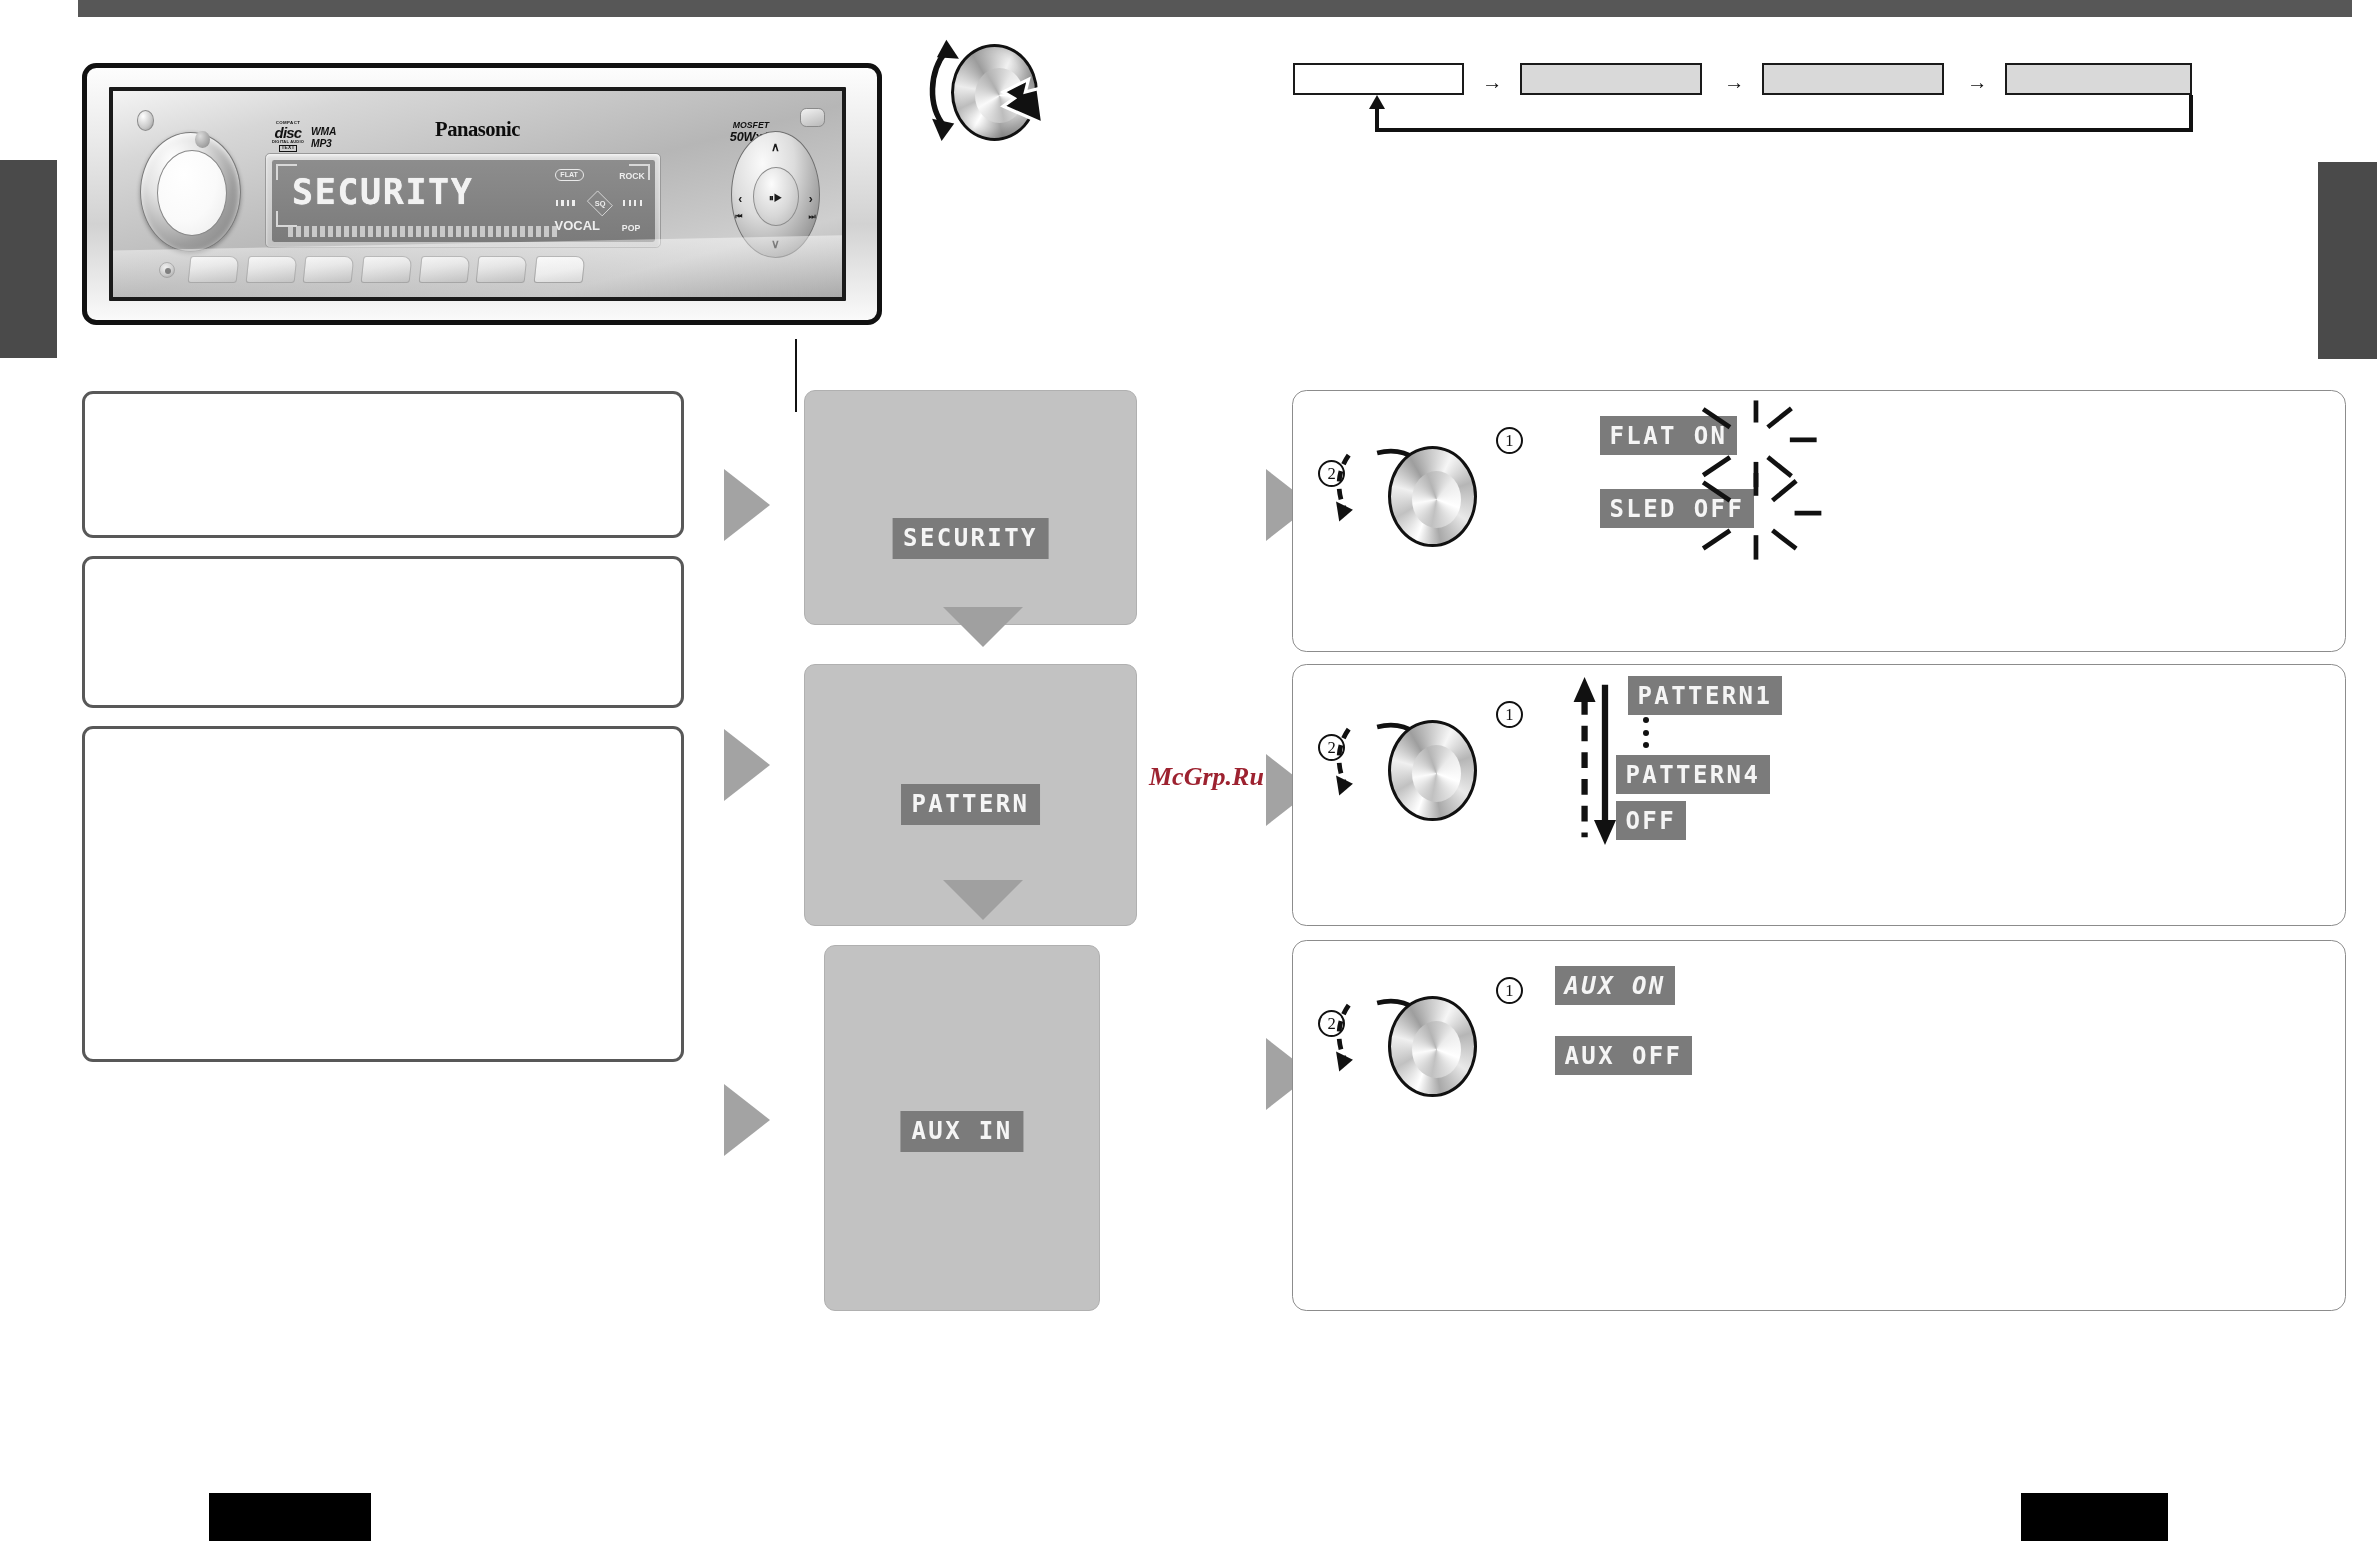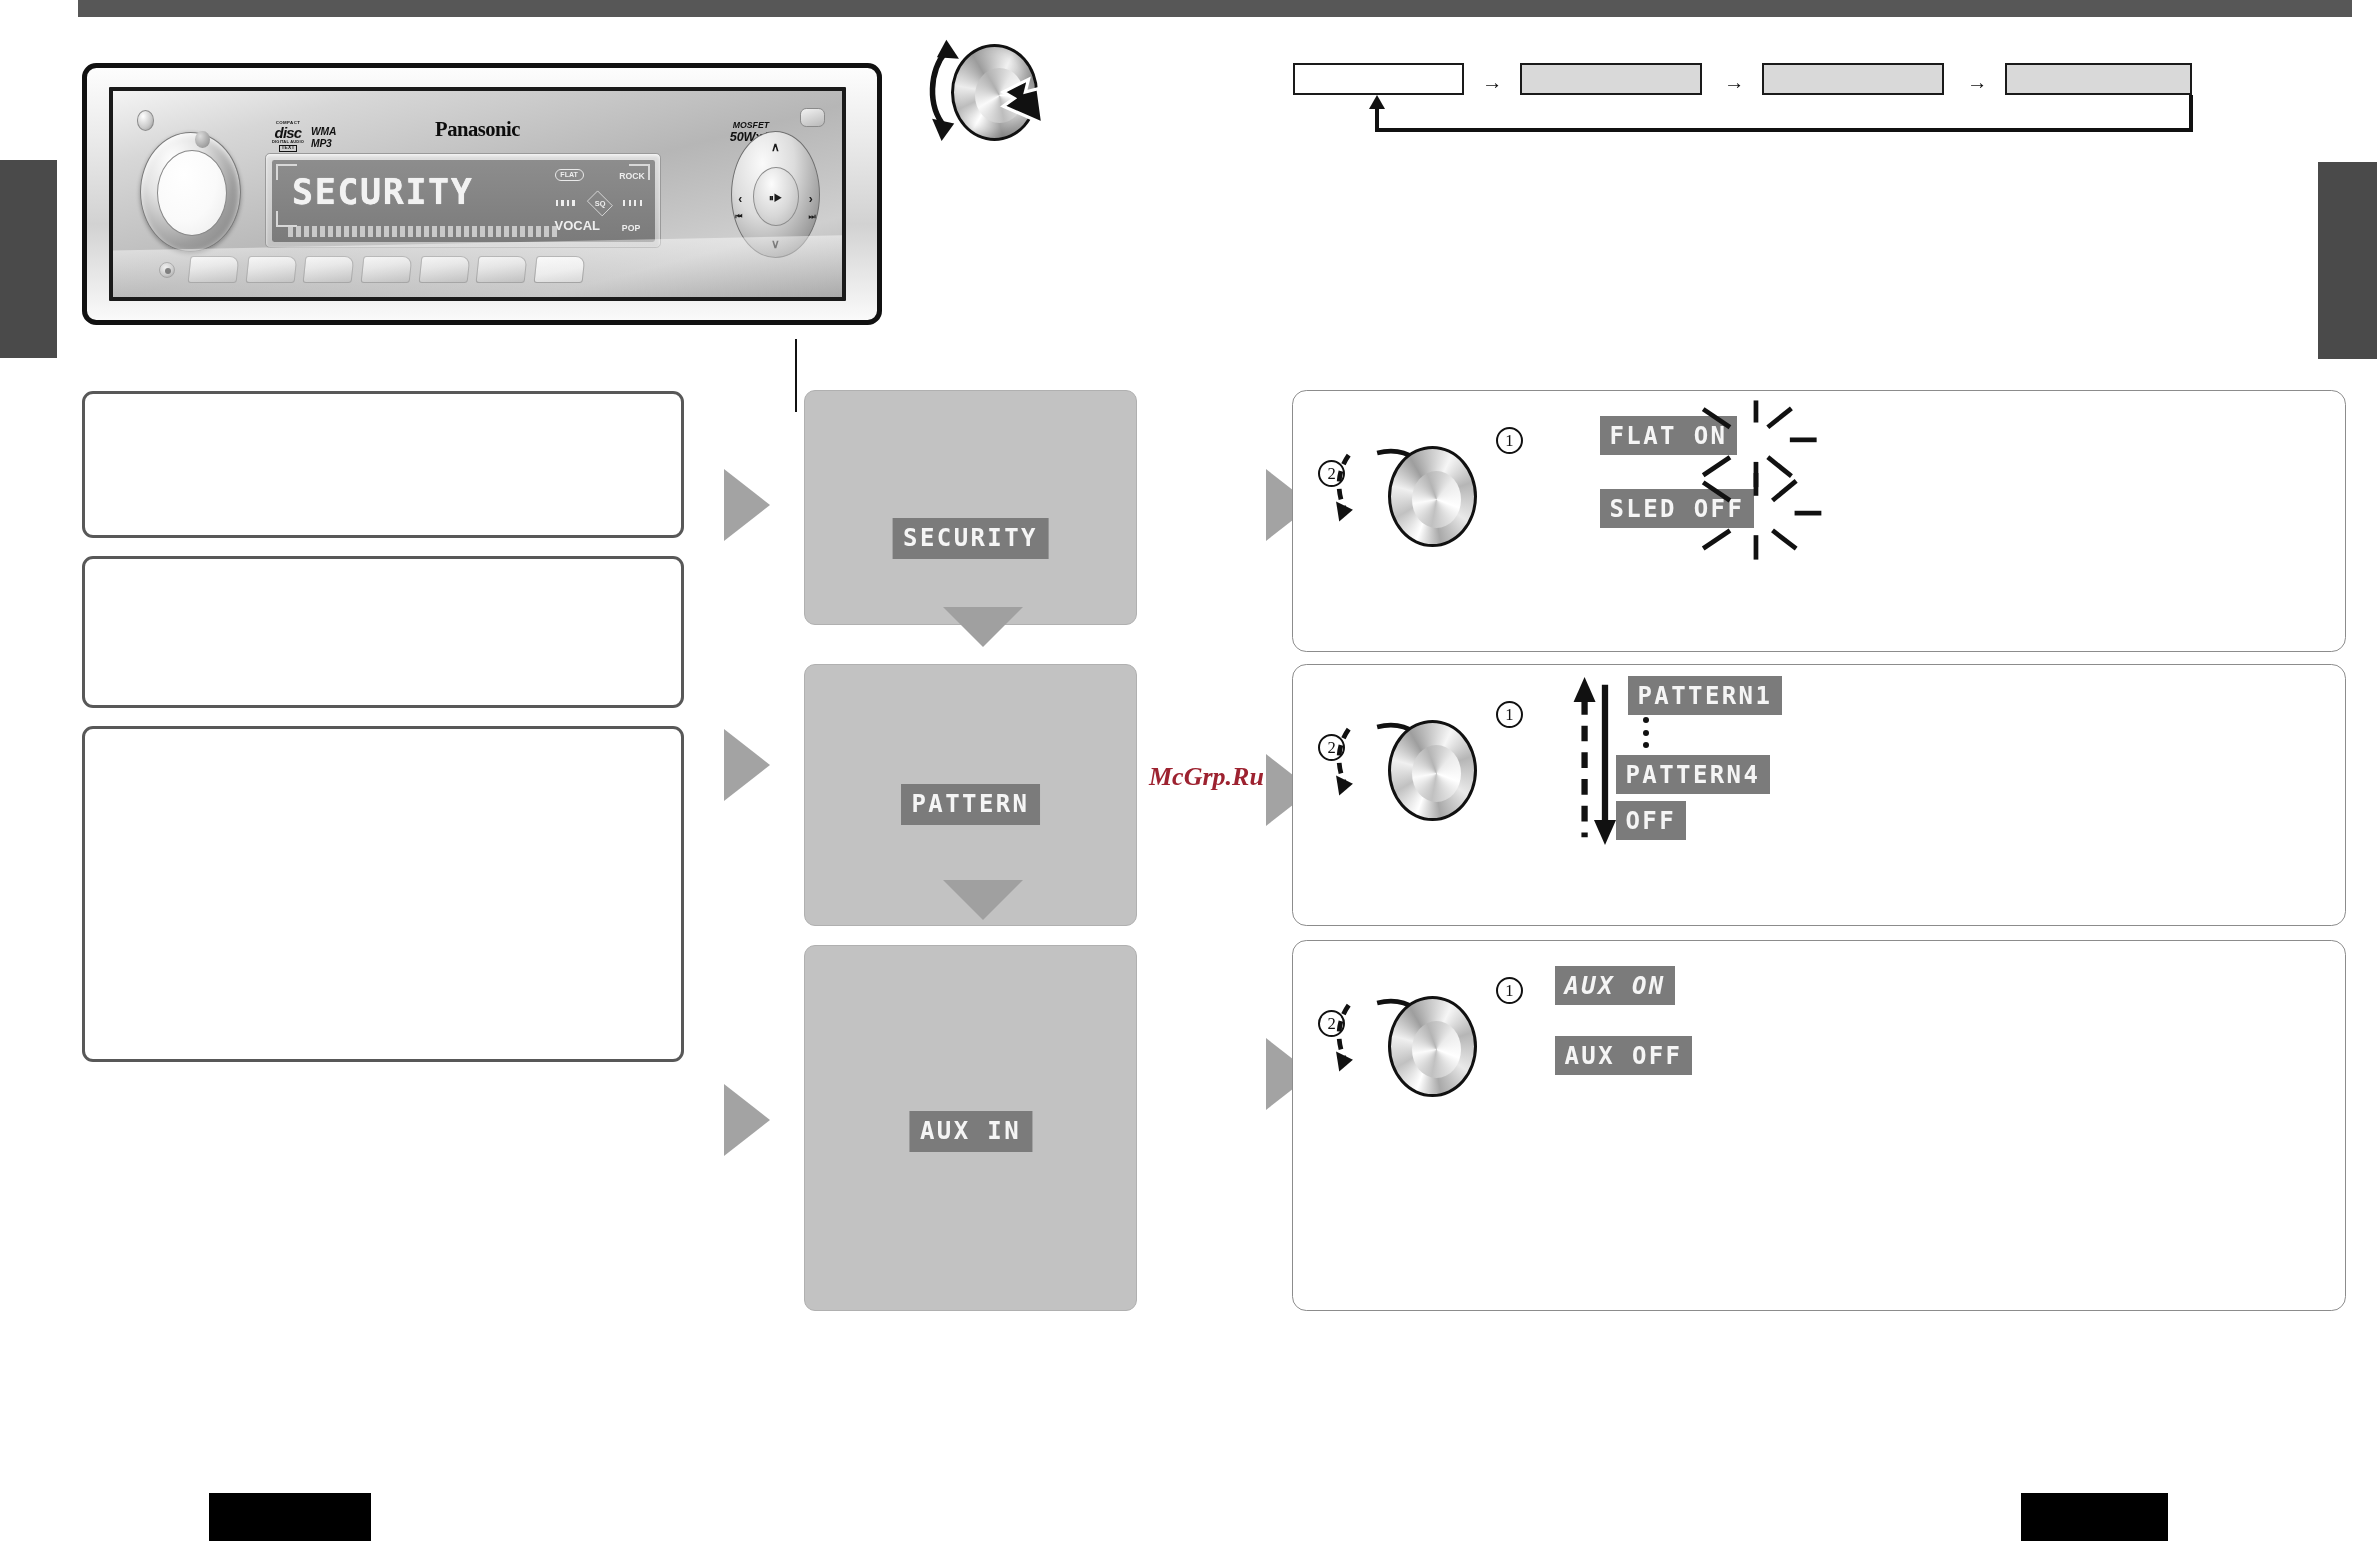--- a/index.html
+++ b/index.html
@@ -273,21 +273,21 @@
   .db1 { left:82px; top:391px;  width:602px; height:147px; }
   .db2 { left:82px; top:556px;  width:602px; height:152px; }
   .db3 { left:82px; top:726px;  width:602px; height:336px; }
 
   .mid-panel {
     position:absolute;
     background:#c2c2c2; border:1.6px solid #b0b0b0; border-radius:11px;
   }
   .mp1 { left:804px; top:390px;  width:333px; height:235px; }
   .mp2 { left:804px; top:664px;  width:333px; height:262px; }
-  .mp3 { left:804px; top:945px; width:333px; height:366px; }
+  .mp3 { left:824px; top:945px; width:276px; height:366px; }
 
   .lcd-chip {
     position:absolute; left:50%; transform:translateX(-50%);
     background:#7b7b7b; padding:6.3px 11px;
     font-family:"DejaVu Sans Mono", monospace; font-weight:bold;
     color:#f5f5f5; letter-spacing:2.4px; white-space:pre;
   }
   .mp1 .lcd-chip { top:127px; font-size:24px; }
   .mp2 .lcd-chip { top:119px; font-size:24px; }
   .mp3 .lcd-chip { top:165px; font-size:24px; }

